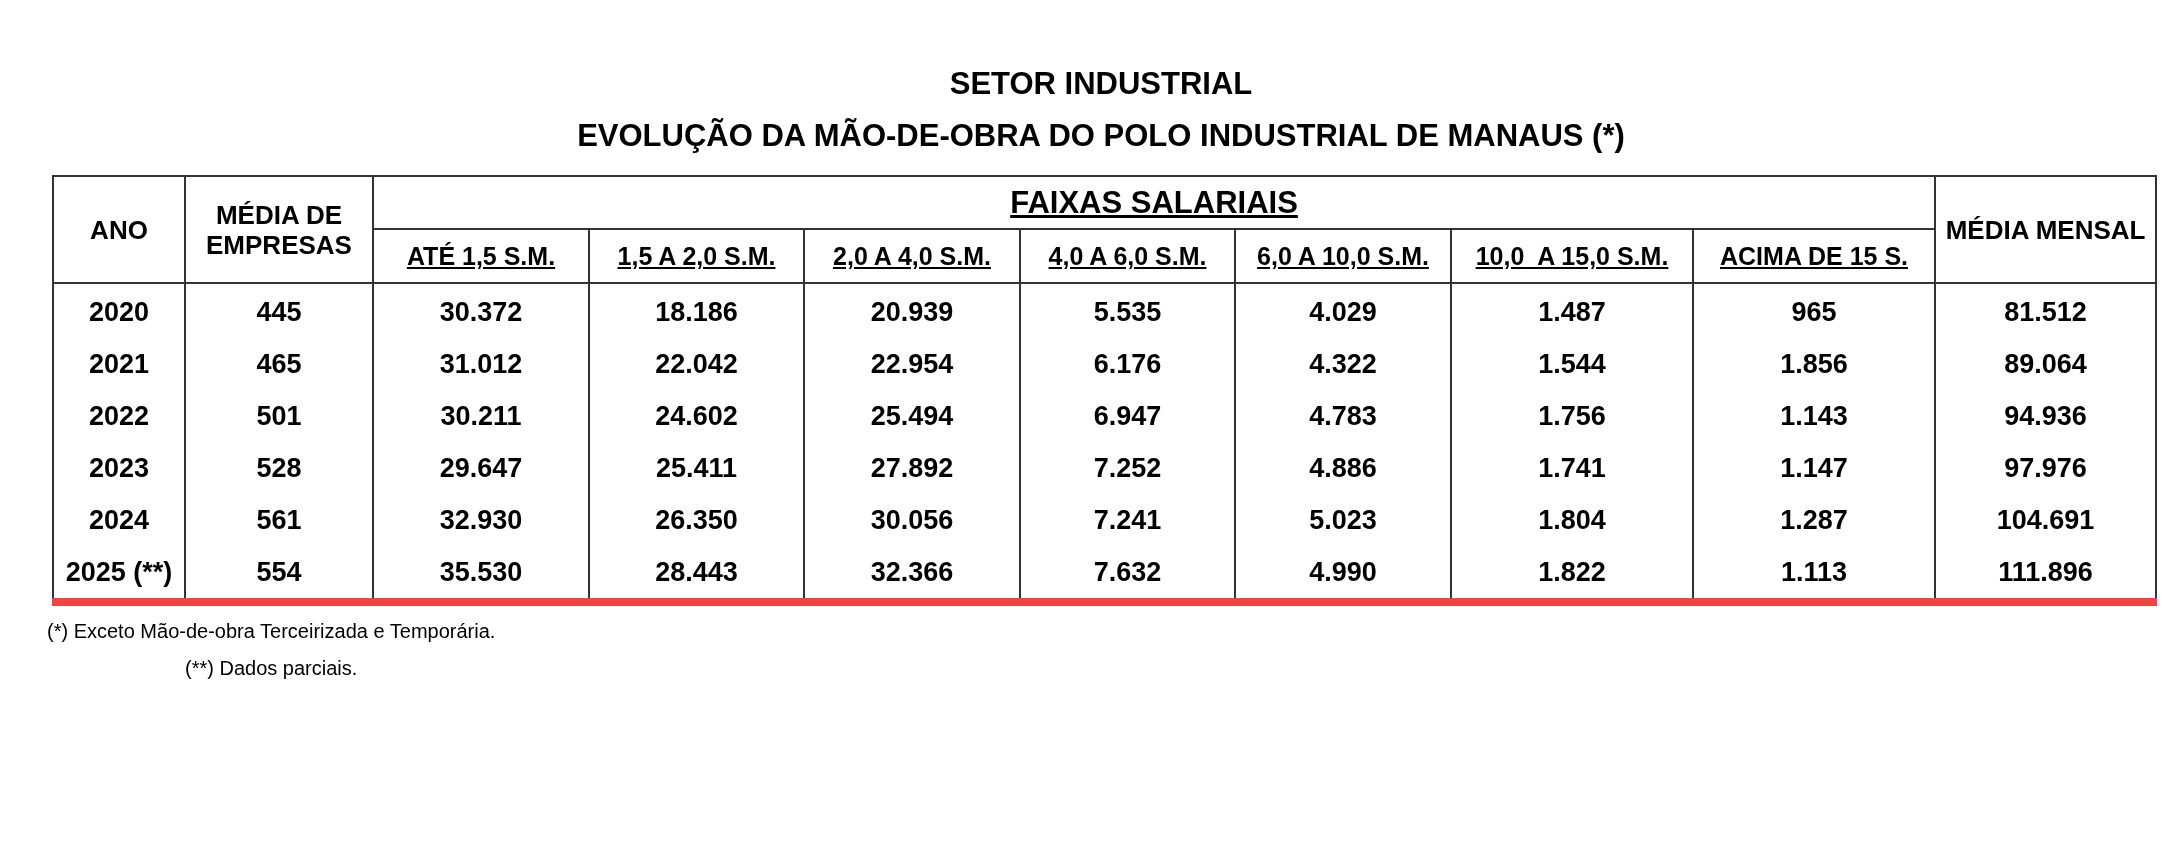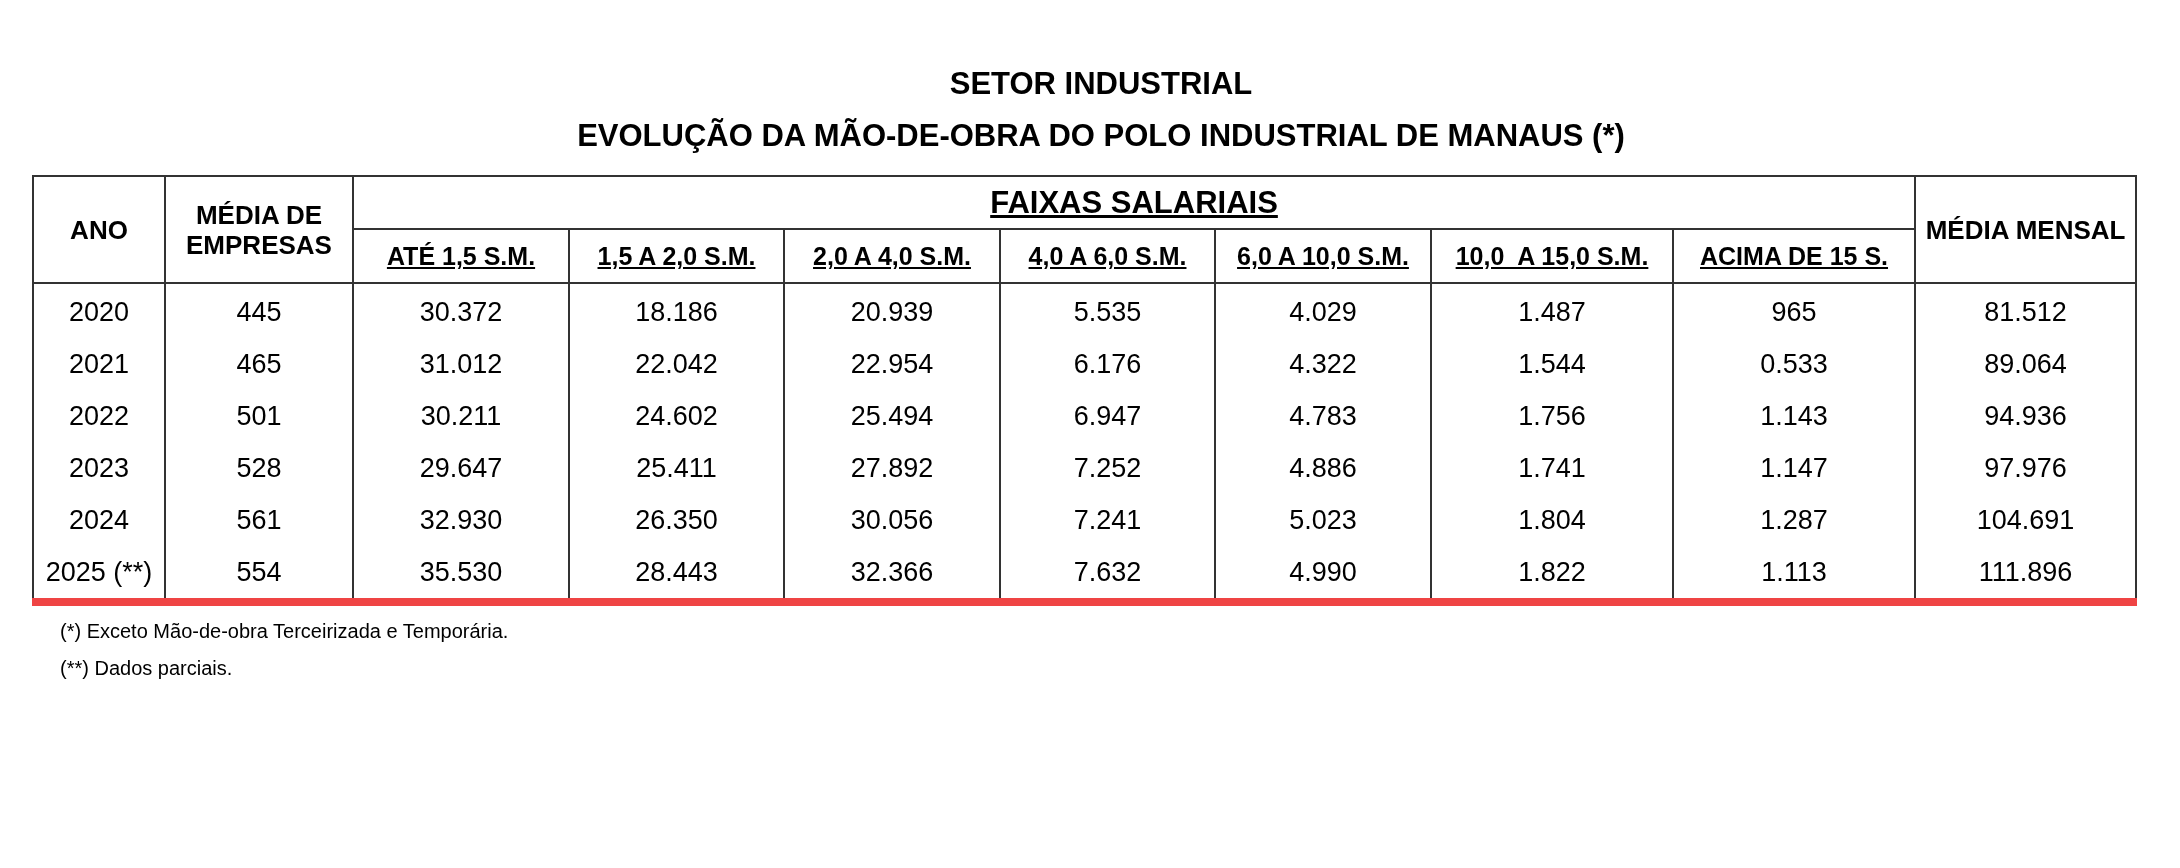--- a/index.html
+++ b/index.html
@@ -22,21 +22,21 @@
     text-align: center;
     font-weight: bold;
     font-size: 31px;
     letter-spacing: 0px;
   }
   #title1 { top: 66px; }
   #title2 { top: 118px; }
 
   table.data {
     position: absolute;
-    left: 32px;
+    left: 52px;
     top: 175px;
     border-collapse: collapse;
     table-layout: fixed;
     width: 2103px;
   }
   table.data th, table.data td {
     border: 2px solid #333333;
     text-align: center;
     vertical-align: middle;
     padding: 0;
@@ -54,31 +54,33 @@
   table.data th.sub {
     font-size: 25px;
     height: 52px;
     text-decoration: underline;
   }
   table.data td {
     font-size: 27px;
     height: 52px;
     border-top: none;
     border-bottom: none;
+    font-weight: bold;
   }
   table.data tr.first-row td { padding-top: 2px; }
   table.data tbody tr:last-child td {
     border-bottom: 8px solid #ef4444;
   }
   .notes {
     position: absolute;
-    left: 60px;
+    left: 47px;
     top: 613px;
     font-size: 20px;
     line-height: 37px;
+    text-align: center;
   }
 </style>
 </head>
 <body>
 
 <div class="title" id="title1">SETOR INDUSTRIAL</div>
 <div class="title" id="title2">EVOLUÇÃO DA MÃO-DE-OBRA DO POLO INDUSTRIAL DE MANAUS (*)</div>
 
 <table class="data">
   <colgroup>
@@ -128,21 +130,21 @@
     </tr>
     <tr>
       <td>2021</td>
       <td>465</td>
       <td>31.012</td>
       <td>22.042</td>
       <td>22.954</td>
       <td>6.176</td>
       <td>4.322</td>
       <td>1.544</td>
-      <td>0.533</td>
+      <td>1.856</td>
       <td>89.064</td>
     </tr>
     <tr>
       <td>2022</td>
       <td>501</td>
       <td>30.211</td>
       <td>24.602</td>
       <td>25.494</td>
       <td>6.947</td>
       <td>4.783</td>

